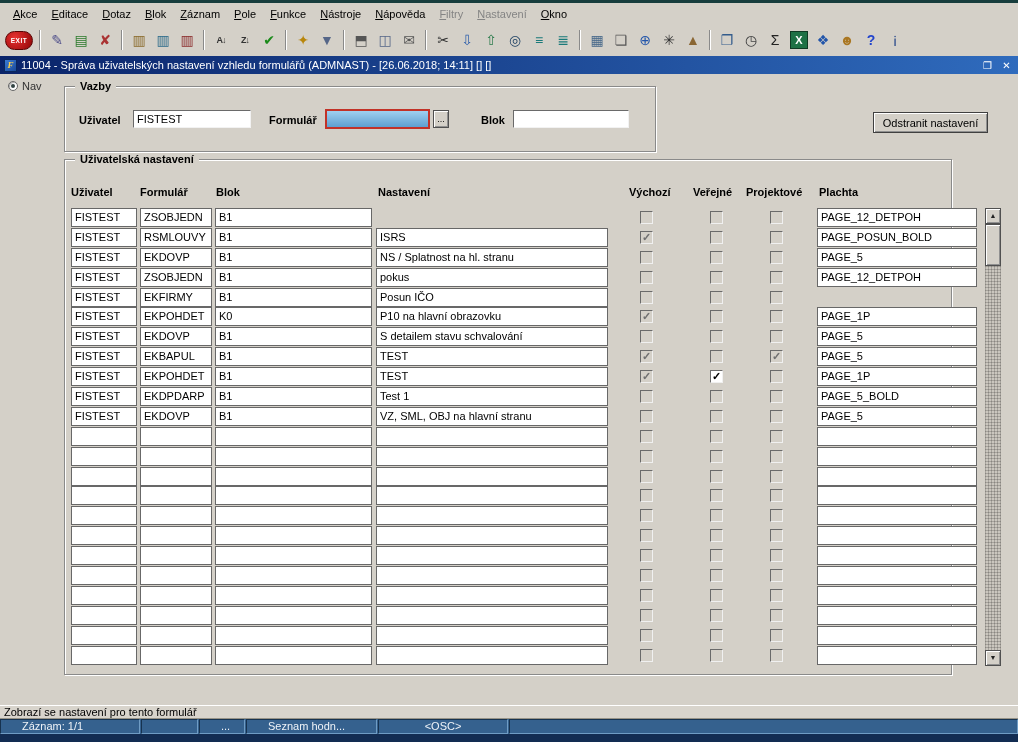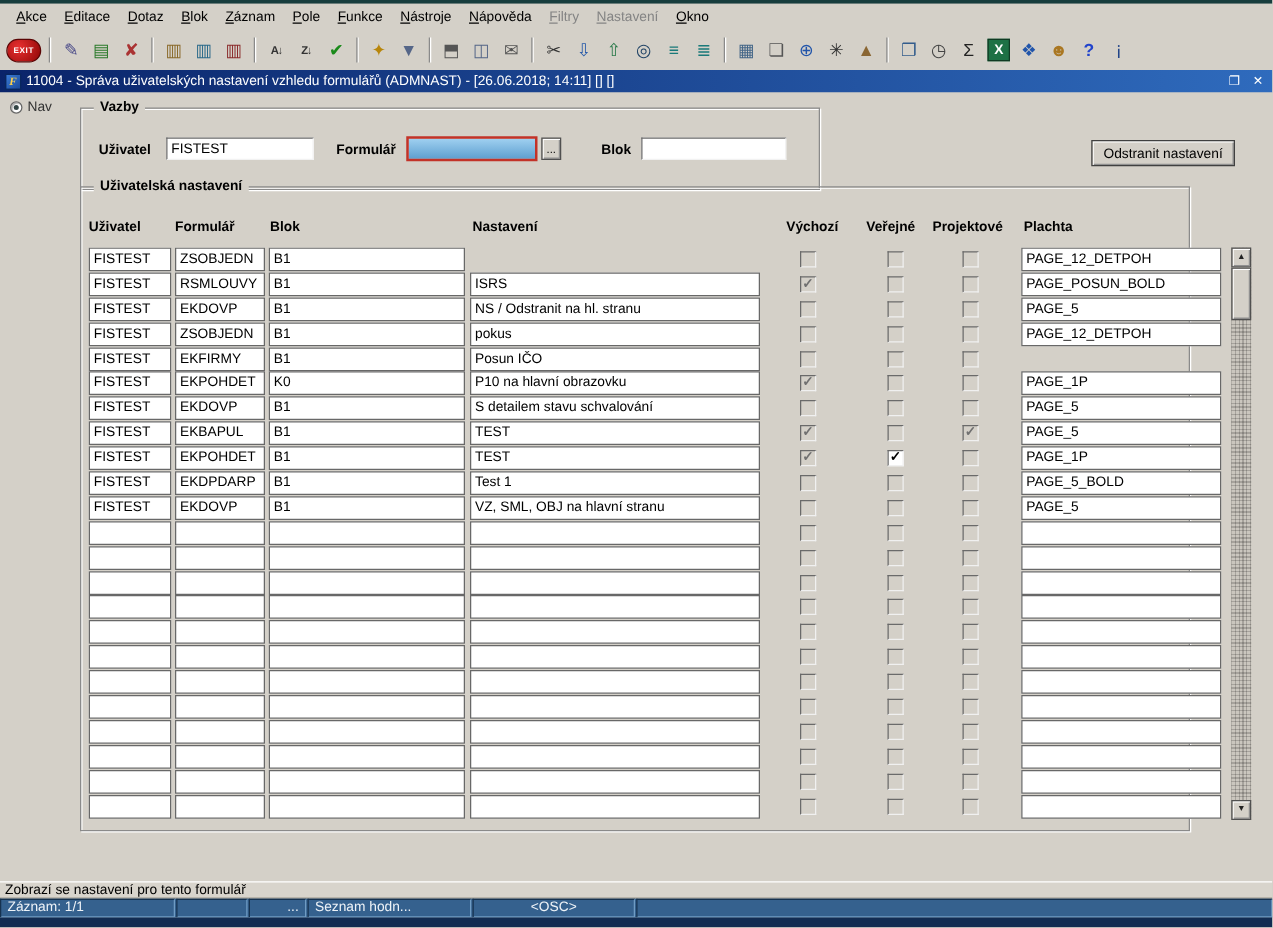--- a/index.html
+++ b/index.html
@@ -35,21 +35,21 @@
   .client { position:absolute; top:74px; left:0; right:0; bottom:37px; background:#d4d0c8; }
 
   .nav-item { position:absolute; left:8px; top:6px; display:flex; align-items:center; gap:4px; color:#333; }
   .radio { width:10px; height:10px; border-radius:50%; background:#fff; border:1px solid #666; box-shadow:inset 1px 1px 1px #aaa; position:relative; }
   .radio::after { content:""; position:absolute; left:2px; top:2px; width:4px; height:4px; border-radius:50%; background:#344; }
 
   
   .groupbox { position:absolute; border:1px solid #8a8a8a; box-shadow:1px 1px 0 #ffffff, inset 1px 1px 0 #ffffff; }
   .legend { position:absolute; top:-7px; left:10px; background:#d4d0c8; padding:0 5px; font-weight:bold; font-size:11px; white-space:nowrap; }
   .gb-vazby { left:64px; top:12px; width:592px; height:66px; }
-  .gb-nastaveni { left:64px; top:75px; width:888px; height:516px; }
+  .gb-nastaveni { left:64px; top:85px; width:888px; height:516px; }
 
   .lbl { position:absolute; font-weight:bold; font-size:11px; white-space:nowrap; }
   .l-uzivatel { left:14px; top:27px; }
   .l-formular { left:204px; top:27px; }
   .l-blok { left:416px; top:27px; }
 
   .field { position:absolute; height:18px; background:#fff; border:1px solid; border-color:#6a6a6a #f2f2f2 #f2f2f2 #6a6a6a; font-family:"Liberation Sans",sans-serif; font-size:11px; padding:0 3px; outline:none; }
   .f-uzivatel { left:68px; top:23px; width:118px; }
   .f-formular { left:260px; top:22px; width:105px; height:20px; background:linear-gradient(180deg,#9fd0f0,#5e9fd0); border:2px solid #c23228; }
   .f-blok { left:448px; top:23px; width:116px; }
@@ -76,21 +76,21 @@
   .vscroll { position:absolute; left:920px; top:48px; width:16px; height:458px; background:#cac6be;
     background-image:repeating-linear-gradient(0deg, rgba(0,0,0,.18) 0 1px, transparent 1px 3px),
                      repeating-linear-gradient(90deg, rgba(0,0,0,.18) 0 1px, transparent 1px 3px); }
   .sb-btn { position:absolute; left:0; width:16px; height:16px; background:#d4d0c8; border:1px solid #505050; box-shadow:inset 1px 1px 0 #fff, inset -1px -1px 0 #909090; font-size:7px; text-align:center; line-height:14px; color:#222; }
   .sb-up { top:0; } .sb-down { bottom:0; }
   .sb-thumb { position:absolute; left:0; top:16px; width:16px; height:42px; background:#d4d0c8; border:1px solid #505050; box-shadow:inset 1px 1px 0 #fff, inset -1px -1px 0 #909090; }
 
   
   .hint-bar { position:absolute; bottom:23px; left:0; right:0; height:14px; background:#d8d4cc; border-top:1px solid #fff; border-bottom:1px solid #979387; font-size:11px; line-height:13px; padding-left:4px; color:#000; }
   .console { position:absolute; bottom:8px; left:0; right:0; height:15px; background:#35618e; display:flex; }
-  .console-seg { height:15px; border:1px solid; border-color:#16324f #6f9cc4 #6f9cc4 #16324f; color:#eef3f8; font-size:11px; line-height:12px; padding:0 5px; margin-right:1px; white-space:nowrap; overflow:hidden; }
+  .console-seg { height:15px; border:1px solid; border-color:#16324f #6f9cc4 #6f9cc4 #16324f; color:#eef3f8; font-size:11px; line-height:12px; padding:0 21px; margin-right:1px; white-space:nowrap; overflow:hidden; }
   .console-seg.flex { flex:1; margin-right:0; }
 </style>
 </head>
 <body>
 
 <div class="screen">
   <div class="top-edge"></div>
 
   <div class="menu-bar">
       <span class="menu-item"><u>A</u>kce</span>
@@ -208,21 +208,21 @@
             <div class="cell c3">ISRS</div>
             <div class="checkbox cb0 on-dis">✓</div>
             <div class="checkbox cb1 off"></div>
             <div class="checkbox cb2 off"></div>
             <div class="cell c4">PAGE_POSUN_BOLD</div>
           </div>
           <div class="grid-row">
             <div class="cell c0">FISTEST</div>
             <div class="cell c1">EKDOVP</div>
             <div class="cell c2">B1</div>
-            <div class="cell c3">NS / Odstranit na hl. stranu</div>
+            <div class="cell c3">NS / Splatnost na hl. stranu</div>
             <div class="checkbox cb0 off"></div>
             <div class="checkbox cb1 off"></div>
             <div class="checkbox cb2 off"></div>
             <div class="cell c4">PAGE_5</div>
           </div>
           <div class="grid-row">
             <div class="cell c0">FISTEST</div>
             <div class="cell c1">ZSOBJEDN</div>
             <div class="cell c2">B1</div>
             <div class="cell c3">pokus</div>

